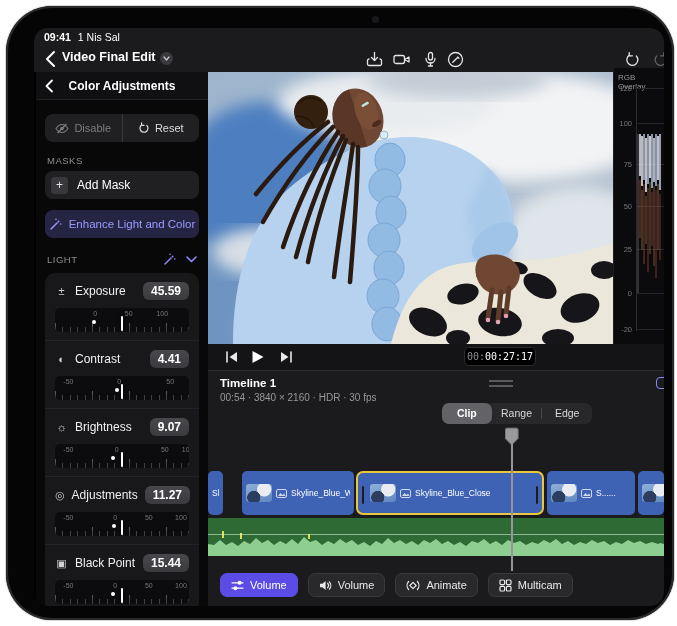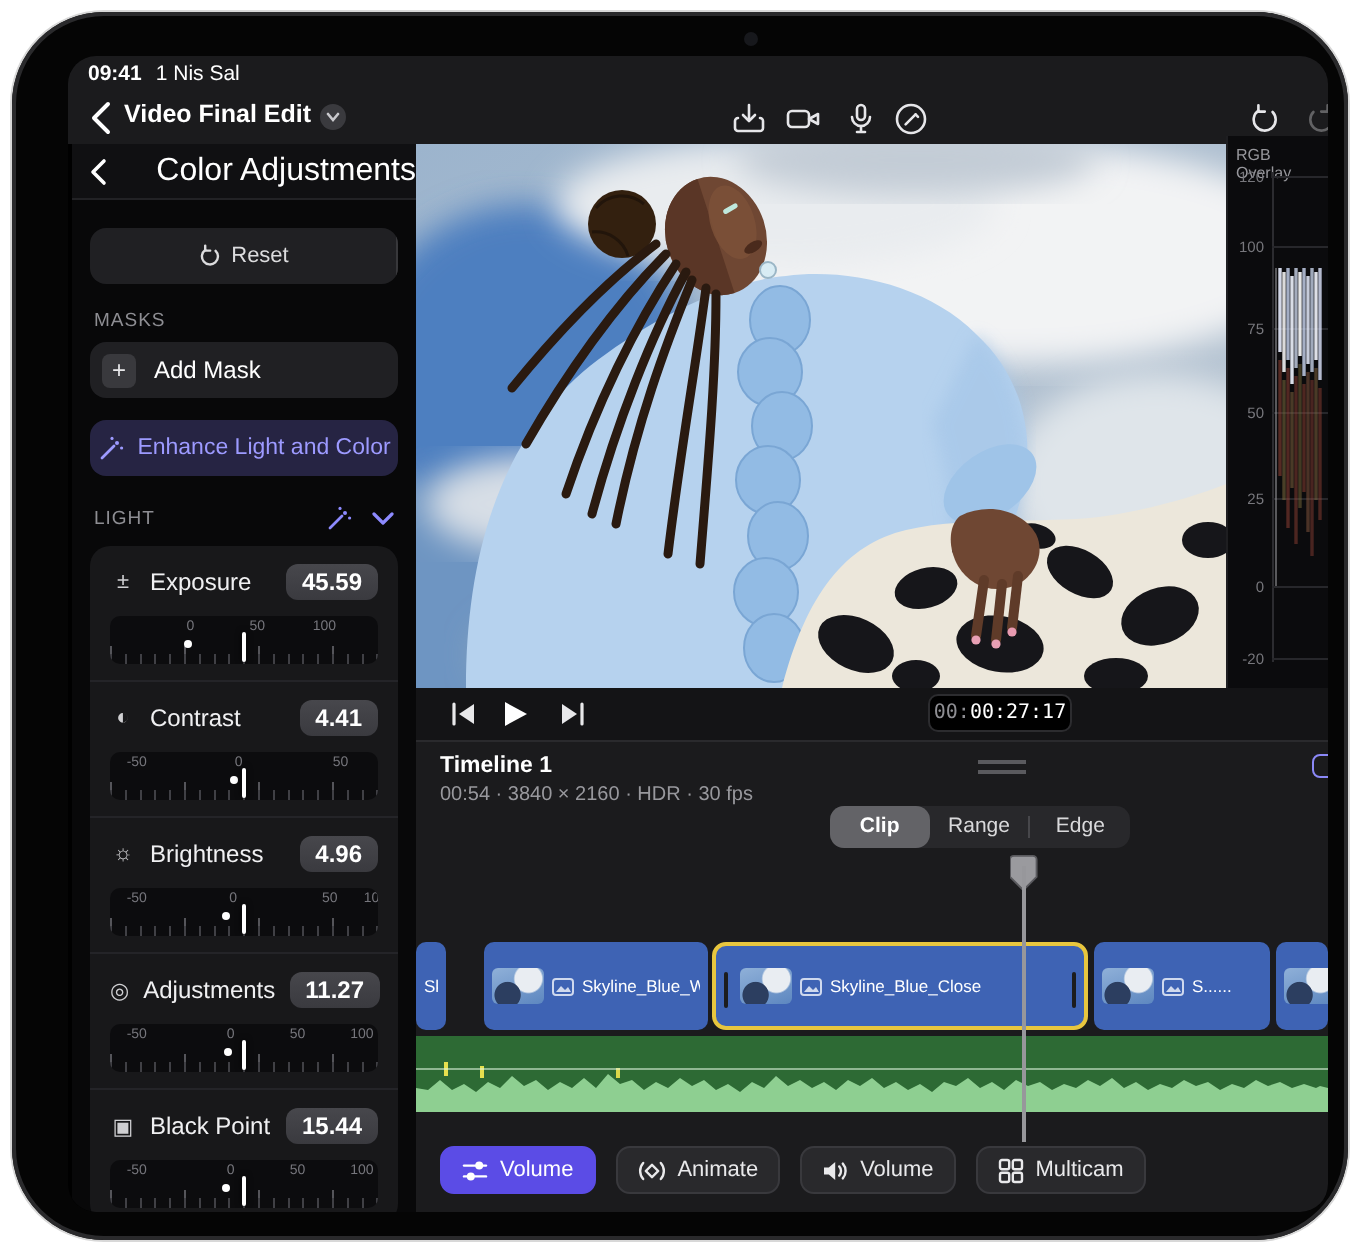--- a/index.html
+++ b/index.html
@@ -17,21 +17,21 @@
   .vtitle{position:absolute;left:28px;top:4px;font-size:12.5px;font-weight:bold;color:#fff;}
   .tbadge{position:absolute;top:6px;width:13px;height:13px;border-radius:50%;background:#3a3a3e;display:flex;align-items:center;justify-content:center;}
   .tico{position:absolute;top:3px;width:20px;height:20px;display:flex;align-items:center;justify-content:center;}
   .tico svg{stroke:#e6e6e9;fill:none;stroke-width:1.3;stroke-linecap:round;stroke-linejoin:round;}
   .dim{opacity:.35;}
 
   
   .sidebar{position:absolute;left:2px;top:44px;width:172px;height:534px;background:#080809;}
   .sb-head{position:relative;height:28px;background:#101012;border-bottom:1px solid #222225;}
   .sb-head .back{left:8px;top:7px;width:10px;height:14px;}
-  .sb-title{display:block;text-align:right;line-height:28px;font-size:16px;font-weight:normal;color:#fff;}
+  .sb-title{display:block;text-align:center;line-height:28px;font-size:12px;font-weight:bold;color:#fff;}
   .sb-body{padding:12px 9px 0 9px;}
   .seg{display:flex;height:28px;background:#202023;border-radius:8px;overflow:hidden;margin-top:2px;}
   .seg .half{flex:1;display:flex;align-items:center;justify-content:center;gap:5px;font-size:11px;}
   .seg .half:first-child{border-right:1px solid #38383b;color:#7c7c82;}
   .seg .half:last-child{color:#dcdcde;}
   .subhead{margin:13px 2px 5px 2px;font-size:9.5px;letter-spacing:.5px;color:#8e8e93;}
   .addmask{display:flex;align-items:center;gap:9px;height:28px;background:#202023;border-radius:8px;padding:0 6px;color:#fff;font-size:12px;}
   .plusbox{width:17px;height:17px;border-radius:4px;background:#39393d;color:#e8e8ea;font-size:12px;display:flex;align-items:center;justify-content:center;}
   .enhance{display:flex;align-items:center;justify-content:center;gap:7px;height:28px;background:#262443;border-radius:8px;margin-top:11px;color:#9d9aff;font-size:11.5px;}
   .lightrow{display:flex;align-items:center;margin:15px 2px 7px 2px;}
@@ -68,21 +68,21 @@
   .tr-ico{position:absolute;top:6px;width:16px;height:14px;}
   .timecode{position:absolute;left:256px;top:3px;width:72px;height:19px;background:#000;border:1px solid #2c2c2f;border-radius:5px;display:flex;align-items:center;justify-content:center;font-family:"DejaVu Sans Mono",monospace;font-size:10px;}
   .tc-dim{color:#8e8e93;}
   .tc-b{color:#fff;}
 
   
   .timeline{position:absolute;left:0;top:298px;width:456px;height:236px;background:#1b1b1d;border-top:1px solid #2a2a2d;}
   .tl-name{position:absolute;left:12px;top:6px;font-size:11.5px;font-weight:bold;color:#fff;}
   .tl-meta{position:absolute;left:12px;top:21px;font-size:10px;color:#98989d;}
   .grab{position:absolute;left:281px;top:9px;width:24px;height:7px;border-top:2px solid #5a5a5e;border-bottom:2px solid #5a5a5e;}
-  .modes{position:absolute;left:207px;top:32px;width:150px;height:21px;background:#28282b;border-radius:7px;display:flex;align-items:center;}
+  .modes{position:absolute;left:234px;top:32px;width:150px;height:21px;background:#28282b;border-radius:7px;display:flex;align-items:center;}
   .mode{flex:1;height:21px;border:none;background:none;color:#d9d9db;font-size:10.5px;font-family:inherit;border-radius:7px;line-height:21px;text-align:center;padding:0;}
   .mode.active{background:#636367;color:#fff;font-weight:bold;}
   .mode-div{width:1px;height:11px;background:#47474b;}
   .tl-clock{position:absolute;left:448px;top:6px;width:12px;height:12px;border:1.5px solid #8b88f7;border-radius:4px;}
   .tl-ruler{position:absolute;left:0;top:56px;width:456px;height:22px;
     background-image:repeating-linear-gradient(90deg,#3c3c40 0,#3c3c40 1px,transparent 1px,transparent 9px);
     background-size:100% 5px;background-repeat:no-repeat;background-position:top left;}
   .rl{position:absolute;top:5px;font-size:8px;color:#86868b;border-left:1px solid #5a5a5e;padding-left:3px;line-height:10px;}
   .cliprow{position:absolute;left:0;top:100px;width:456px;height:44px;}
   .clip{position:absolute;top:0;height:44px;background:#3e63b4;border-radius:5px;display:flex;align-items:center;gap:4px;padding:0 4px;overflow:hidden;}
@@ -172,20 +172,28 @@
       <div class="sb-head">
         <svg class="back" viewBox="0 0 10 14">
             <path d="M8,1.5 L2.5,7 L8,12.5" stroke="#fff" stroke-width="1.8" fill="none" stroke-linecap="round" stroke-linejoin="round"></path>
           </svg>
         <span class="sb-title">Color Adjustments</span>
       </div>
       <div class="sb-body">
 
         <div class="seg">
           <div class="half">
+            <svg width="14" height="11" viewBox="0 0 14 11">
+                <path d="M1,5.5 C3,2.5 5,1.5 7,1.5 C9,1.5 11,2.5 13,5.5 C11,8.5 9,9.5 7,9.5 C5,9.5 3,8.5 1,5.5 Z" stroke="#7c7c82" fill="none" stroke-width="1.1"></path>
+                <circle cx="7" cy="5.5" r="1.8" fill="#7c7c82"></circle>
+                <path d="M2.5,10 L11.5,1" stroke="#7c7c82" stroke-width="1.2"></path>
+              </svg>
+            <span>Disable</span>
+          </div>
+          <div class="half">
             <svg width="12" height="12" viewBox="0 0 12 12">
                 <path d="M3.6,3 A4,4 0 1 0 8.8,3.4" stroke="#dcdcde" fill="none" stroke-width="1.2" stroke-linecap="round"></path>
                 <path d="M3.6,0.8 V3.3 H6.1" stroke="#dcdcde" fill="none" stroke-width="1.2" stroke-linecap="round" stroke-linejoin="round"></path>
               </svg>
             <span>Reset</span>
           </div>
         </div>
 
         <div class="subhead">MASKS</div>
         <div class="addmask">
@@ -245,21 +253,21 @@
               <span class="rlab" style="left:86%">50</span>
               <span class="rdot" style="left:46%"></span>
               <span class="rcur"></span>
             </div>
           </div>
 
           <div class="srow">
             <div class="shead">
               <span class="sicon">☼</span>
               <span class="sname">Brightness</span>
-              <span class="sval">4.96</span>
+              <span class="sval">9.07</span>
             </div>
             <div class="ruler">
               <span class="rlab" style="left:10%">-50</span>
               <span class="rlab" style="left:46%">0</span>
               <span class="rlab" style="left:82%">50</span>
               <span class="rlab" style="left:99%">100</span>
               <span class="rdot" style="left:43%"></span>
               <span class="rcur"></span>
             </div>
           </div>
@@ -522,34 +530,34 @@
           <button class="fbtn active">
             <svg width="13" height="13" viewBox="0 0 13 13">
                 <path d="M1,3.8 H12"></path>
                 <circle cx="8.6" cy="3.8" r="2" fill="#fff" stroke="none"></circle>
                 <path d="M1,9.2 H12"></path>
                 <circle cx="4.4" cy="9.2" r="2" fill="#fff" stroke="none"></circle>
               </svg>
             <span>Volume</span>
           </button>
           <button class="fbtn">
+            <svg width="13" height="13" viewBox="0 0 13 13">
+                <path d="M1,4.8 H3.4 L6.6,2 V11 L3.4,8.2 H1 Z" fill="#e9e9eb" stroke="none"></path>
+                <path d="M8.6,4.2 a3.4,3.4 0 0 1 0,4.6"></path>
+                <path d="M10.4,2.8 a5.6,5.6 0 0 1 0,7.4"></path>
+              </svg>
+            <span>Volume</span>
+          </button>
+          <button class="fbtn">
             <svg width="14" height="13" viewBox="0 0 14 13">
                 <rect x="4.8" y="4.3" width="4.4" height="4.4" transform="rotate(45 7 6.5)"></rect>
                 <path d="M2.6,2.5 a6,6 0 0 0 0,8"></path>
                 <path d="M11.4,2.5 a6,6 0 0 1 0,8"></path>
               </svg>
             <span>Animate</span>
-          </button>
-          <button class="fbtn">
-            <svg width="13" height="13" viewBox="0 0 13 13">
-                <path d="M1,4.8 H3.4 L6.6,2 V11 L3.4,8.2 H1 Z" fill="#e9e9eb" stroke="none"></path>
-                <path d="M8.6,4.2 a3.4,3.4 0 0 1 0,4.6"></path>
-                <path d="M10.4,2.8 a5.6,5.6 0 0 1 0,7.4"></path>
-              </svg>
-            <span>Volume</span>
           </button>
           <button class="fbtn">
             <svg width="13" height="13" viewBox="0 0 13 13">
                 <rect x="1" y="1" width="4.6" height="4.6" rx="1"></rect>
                 <rect x="7.4" y="1" width="4.6" height="4.6" rx="1"></rect>
                 <rect x="1" y="7.4" width="4.6" height="4.6" rx="1"></rect>
                 <rect x="7.4" y="7.4" width="4.6" height="4.6" rx="1"></rect>
               </svg>
             <span>Multicam</span>
           </button>

